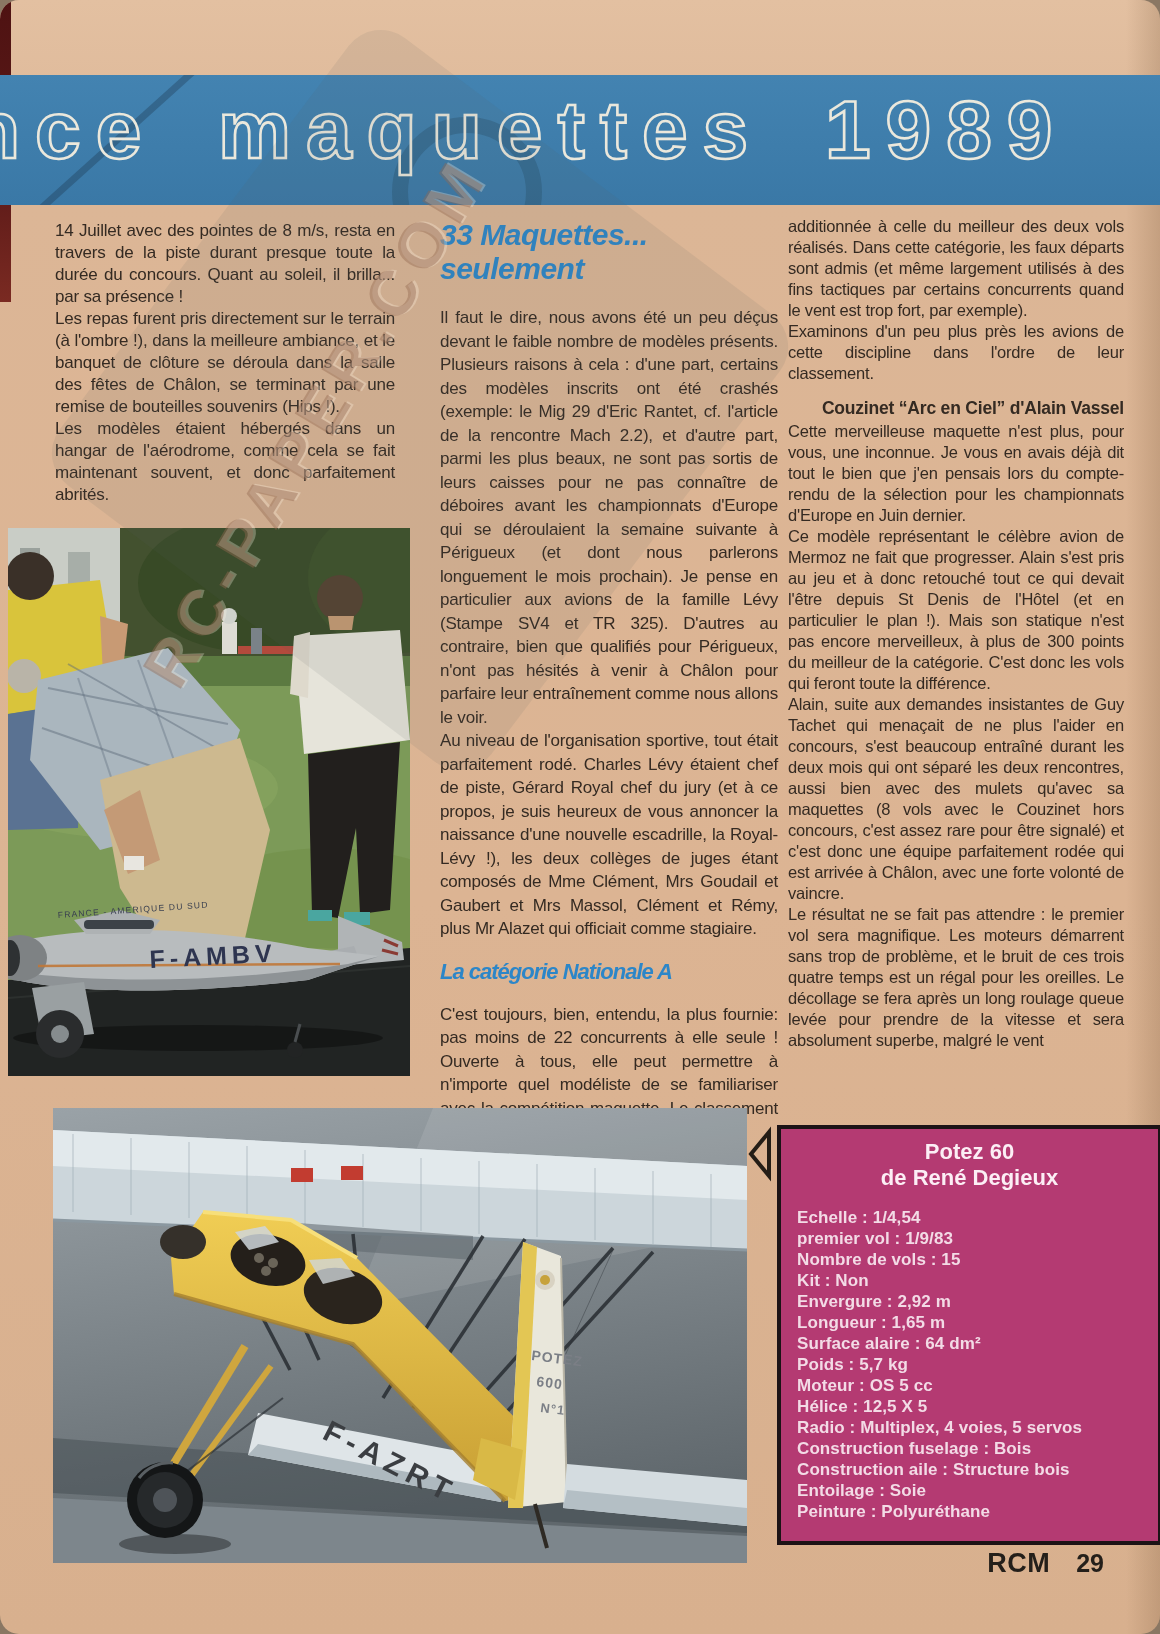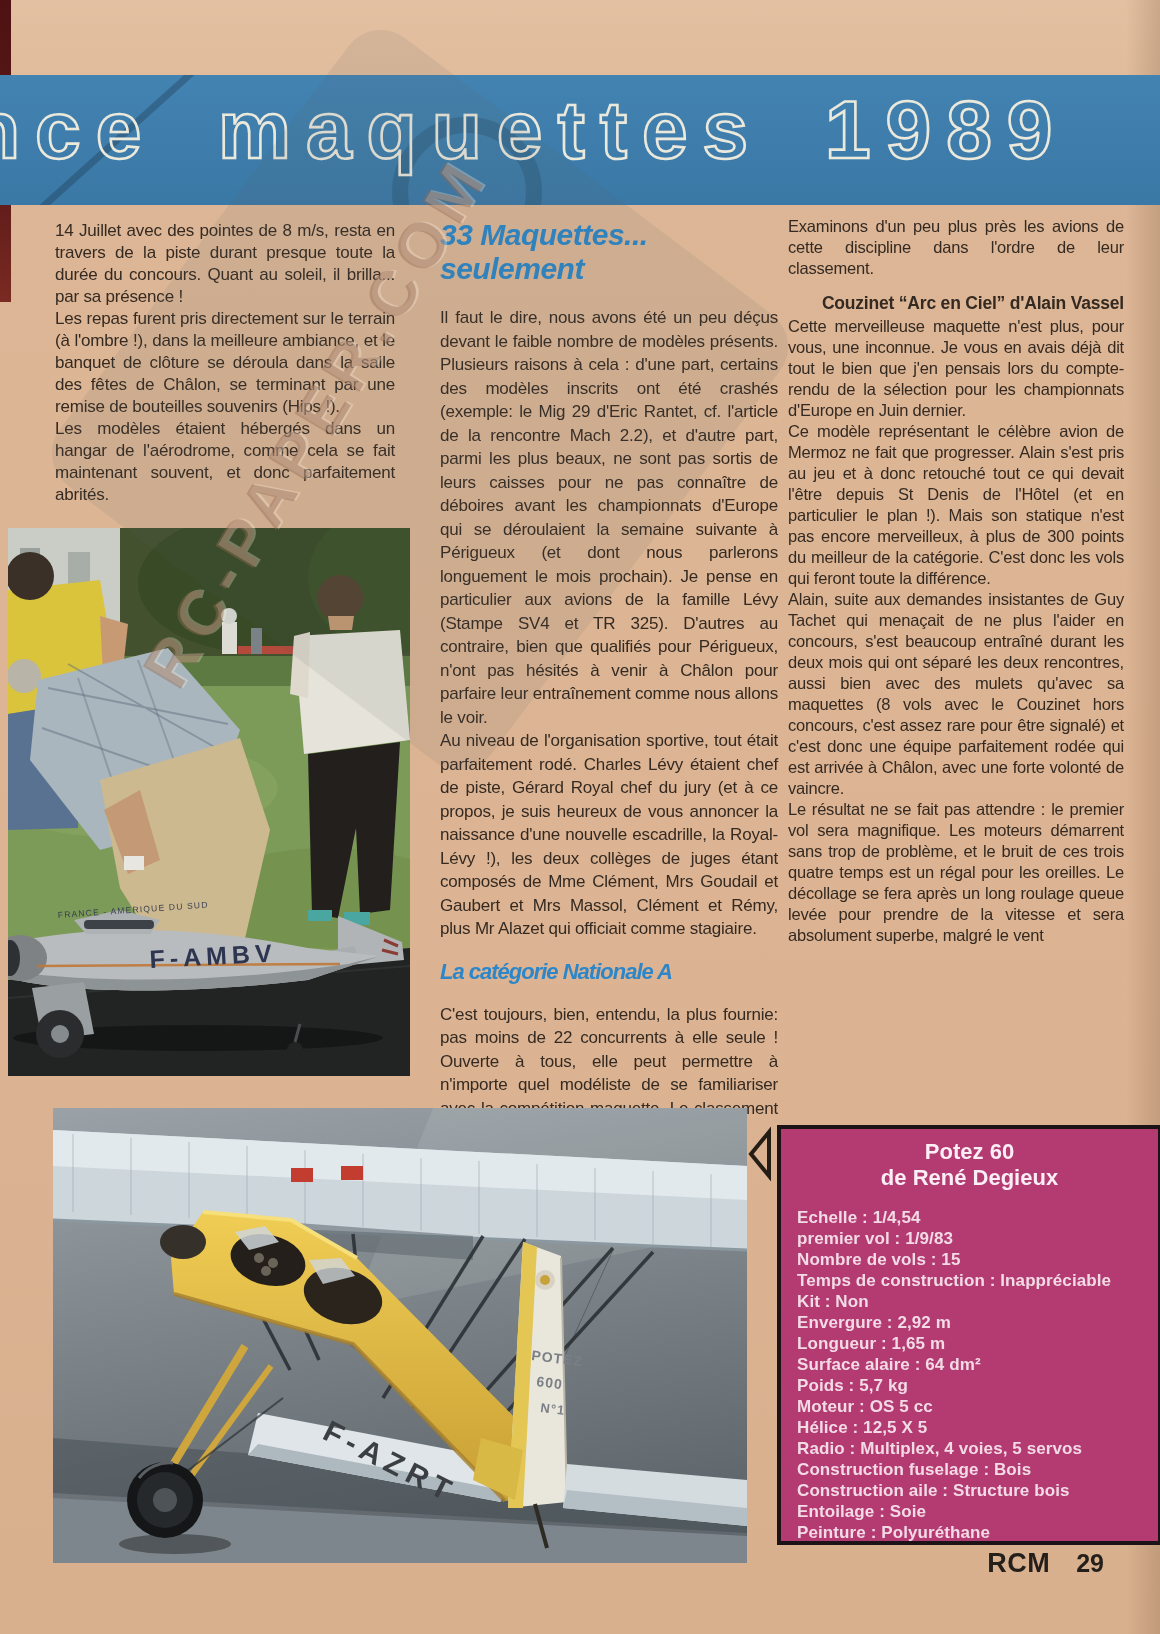--- a/index.html
+++ b/index.html
@@ -1,20 +1,20 @@
 <!DOCTYPE html>
 <html><head>
 <meta charset="utf-8">
 <style>
   * { margin:0; padding:0; box-sizing:border-box; }
   html,body { background:#8a7763; }
   .page {
     position:relative; width:1160px; height:1634px; overflow:hidden;
     background:linear-gradient(180deg,#e3c0a1 0%, #dcb696 12%, #dcb493 55%, #d8b08e 100%);
-    font-family:"Liberation Sans", sans-serif; color:#342a22;
+    font-family:"Liberation Sans", sans-serif; color:#342a22;border-radius:19px;
   }
   .edge-strip { position:absolute; left:0; top:0; width:11px; height:302px;
     background:linear-gradient(180deg,#4e1212 0%, #5d1a18 60%, #7a2a22 100%); }
   .right-shade { position:absolute; right:0; top:0; width:34px; height:100%;
     background:linear-gradient(90deg, rgba(120,85,55,0) 0%, rgba(110,78,48,0.22) 100%); }
 
   
   .banner { position:absolute; left:0; top:75px; width:1160px; height:130px;
     background:linear-gradient(180deg,#4383b1 0%, #3e7dab 55%, #3a78a6 100%); overflow:hidden; }
   .banner-title {
@@ -90,20 +90,21 @@
 
   <div class="col col2">
     <h2 class="blue-h"><span>33 Maquettes...</span><br><span>seulement</span></h2>
     <p>Il faut le dire, nous avons été un peu déçus devant le faible nombre de modèles présents. Plusieurs raisons à cela : d'une part, certains des modèles inscrits ont été crashés (exemple: le Mig 29 d'Eric Rantet, cf. l'article de la rencontre Mach 2.2), et d'autre part, parmi les plus beaux, ne sont pas sortis de leurs caisses pour ne pas connaître de déboires avant les championnats d'Europe qui se déroulaient la semaine suivante à Périgueux (et dont nous parlerons longuement le mois prochain). Je pense en particulier aux avions de la famille Lévy (Stampe SV4 et TR 325). D'autres au contraire, bien que qualifiés pour Périgueux, n'ont pas hésités à venir à Châlon pour parfaire leur entraînement comme nous allons le voir.</p>
     <p>Au niveau de l'organisation sportive, tout était parfaitement rodé. Charles Lévy étaient chef de piste, Gérard Royal chef du jury (et à ce propos, je suis heureux de vous annoncer la naissance d'une nouvelle escadrille, la Royal-Lévy !), les deux collèges de juges étant composés de Mme Clément, Mrs Goudail et Gaubert et Mrs Massol, Clément et Rémy, plus Mr Alazet qui officiait comme stagiaire.</p>
     <h2 class="blue-h2">La catégorie Nationale A</h2>
     <p>C'est toujours, bien, entendu, la plus fournie: pas moins de 22 concurrents à elle seule ! Ouverte à tous, elle peut permettre à n'importe quel modéliste de se familiariser avec la compétition maquette. Le classement s'est effectué sur la note du statique</p>
   </div>
 
   <div class="col col3">
+    <p>additionnée à celle du meilleur des deux vols réalisés. Dans cette catégorie, les faux départs sont admis (et même largement utilisés à des fins tactiques par certains concurrents quand le vent est trop fort, par exemple).</p>
     <p>Examinons d'un peu plus près les avions de cette discipline dans l'ordre de leur classement.</p>
     <h3 class="subhead">Couzinet “Arc en Ciel” d'Alain Vassel</h3>
     <p>Cette merveilleuse maquette n'est plus, pour vous, une inconnue. Je vous en avais déjà dit tout le bien que j'en pensais lors du compte-rendu de la sélection pour les championnats d'Europe en Juin dernier.</p>
     <p>Ce modèle représentant le célèbre avion de Mermoz ne fait que progresser. Alain s'est pris au jeu et à donc retouché tout ce qui devait l'être depuis St Denis de l'Hôtel (et en particulier le plan !). Mais son statique n'est pas encore merveilleux, à plus de 300 points du meilleur de la catégorie. C'est donc les vols qui feront toute la différence.</p>
     <p>Alain, suite aux demandes insistantes de Guy Tachet qui menaçait de ne plus l'aider en concours, s'est beaucoup entraîné durant les deux mois qui ont séparé les deux rencontres, aussi bien avec des mulets qu'avec sa maquettes (8 vols avec le Couzinet hors concours, c'est assez rare pour être signalé) et c'est donc une équipe parfaitement rodée qui est arrivée à Châlon, avec une forte volonté de vaincre.</p>
     <p>Le résultat ne se fait pas attendre : le premier vol sera magnifique. Les moteurs démarrent sans trop de problème, et le bruit de ces trois quatre temps est un régal pour les oreilles. Le décollage se fera après un long roulage queue levée pour prendre de la vitesse et sera absolument superbe, malgré le vent</p>
   </div>
 
   <svg class="photo photo1" width="402" height="548" viewBox="0 0 402 548">
     <rect x="0" y="0" width="402" height="155" fill="#43512f"></rect>
@@ -270,21 +271,20 @@
   </svg>
 
   <div class="spec-box">
     <div class="spec-title">
       <span>Potez 60</span><br>
       <span>de René Degieux</span>
     </div>
     <div class="spec-row">Echelle : 1/4,54</div>
     <div class="spec-row">premier vol : 1/9/83</div>
     <div class="spec-row">Nombre de vols :  15</div>
-    <div class="spec-row">Temps de construction : Inappréciable</div>
     <div class="spec-row">Kit : Non</div>
     <div class="spec-row">Envergure : 2,92 m</div>
     <div class="spec-row">Longueur : 1,65 m</div>
     <div class="spec-row">Surface alaire : 64 dm²</div>
     <div class="spec-row">Poids : 5,7 kg</div>
     <div class="spec-row">Moteur : OS 5 cc</div>
     <div class="spec-row">Hélice : 12,5 X 5</div>
     <div class="spec-row">Radio : Multiplex, 4 voies, 5 servos</div>
     <div class="spec-row">Construction fuselage : Bois</div>
     <div class="spec-row">Construction aile : Structure bois</div>

